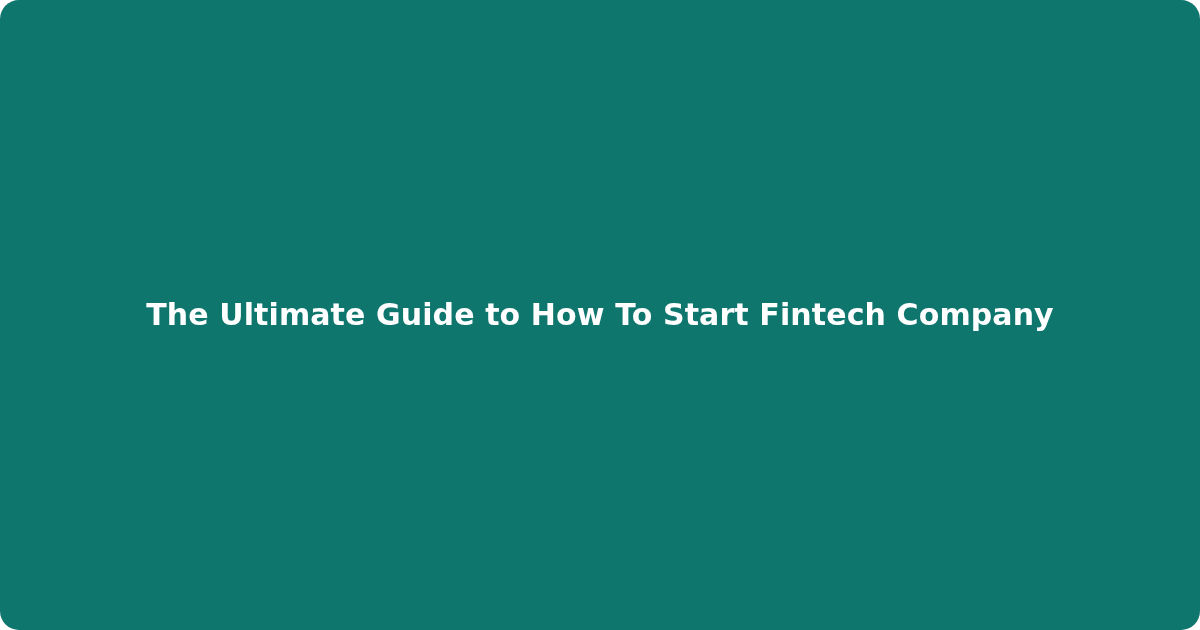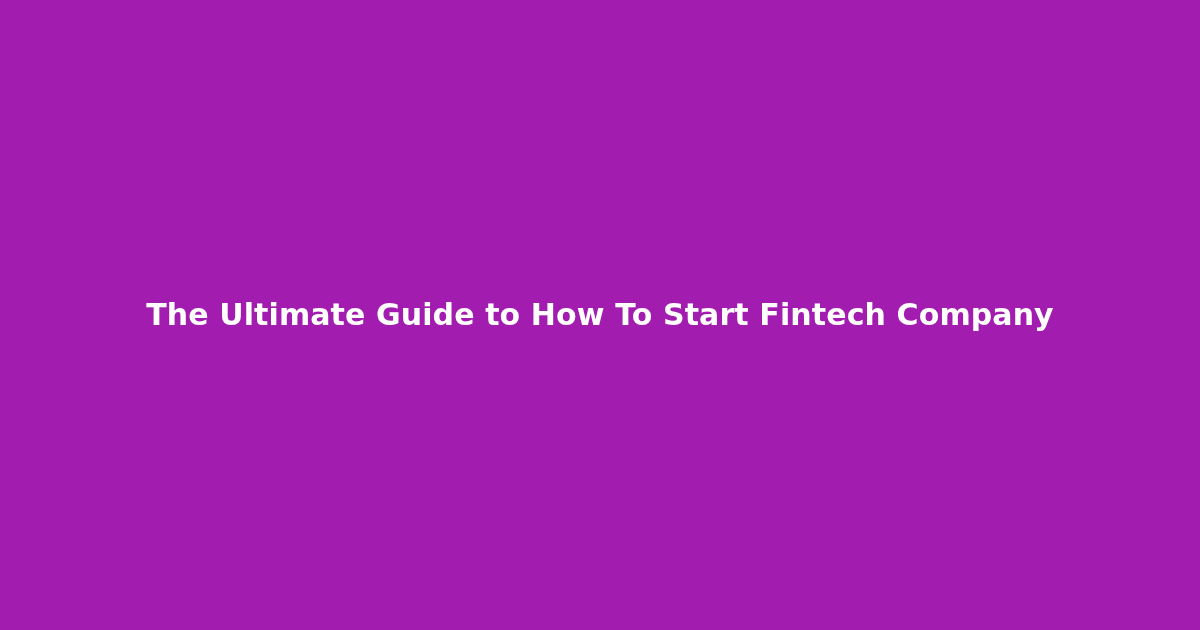--- a/index.html
+++ b/index.html
@@ -42,17 +42,17 @@
     line-height: 1.25;
     letter-spacing: 0.1px;
     color: #ffffff; 
     text-align: center;
     white-space: nowrap;
   }
 </style>
 </head>
 <body>
 
-<div class="og-card" style="background-color: #a21caf;">
+<div class="og-card" style="background-color: #0f766e; border-radius: 19px;">
   <div class="og-card__inner">
     <h1 class="og-card__title" style="color: rgb(255, 255, 255);">The Ultimate Guide to How To Start Fintech Company</h1>
   </div>
 </div>
 
 </body></html>

